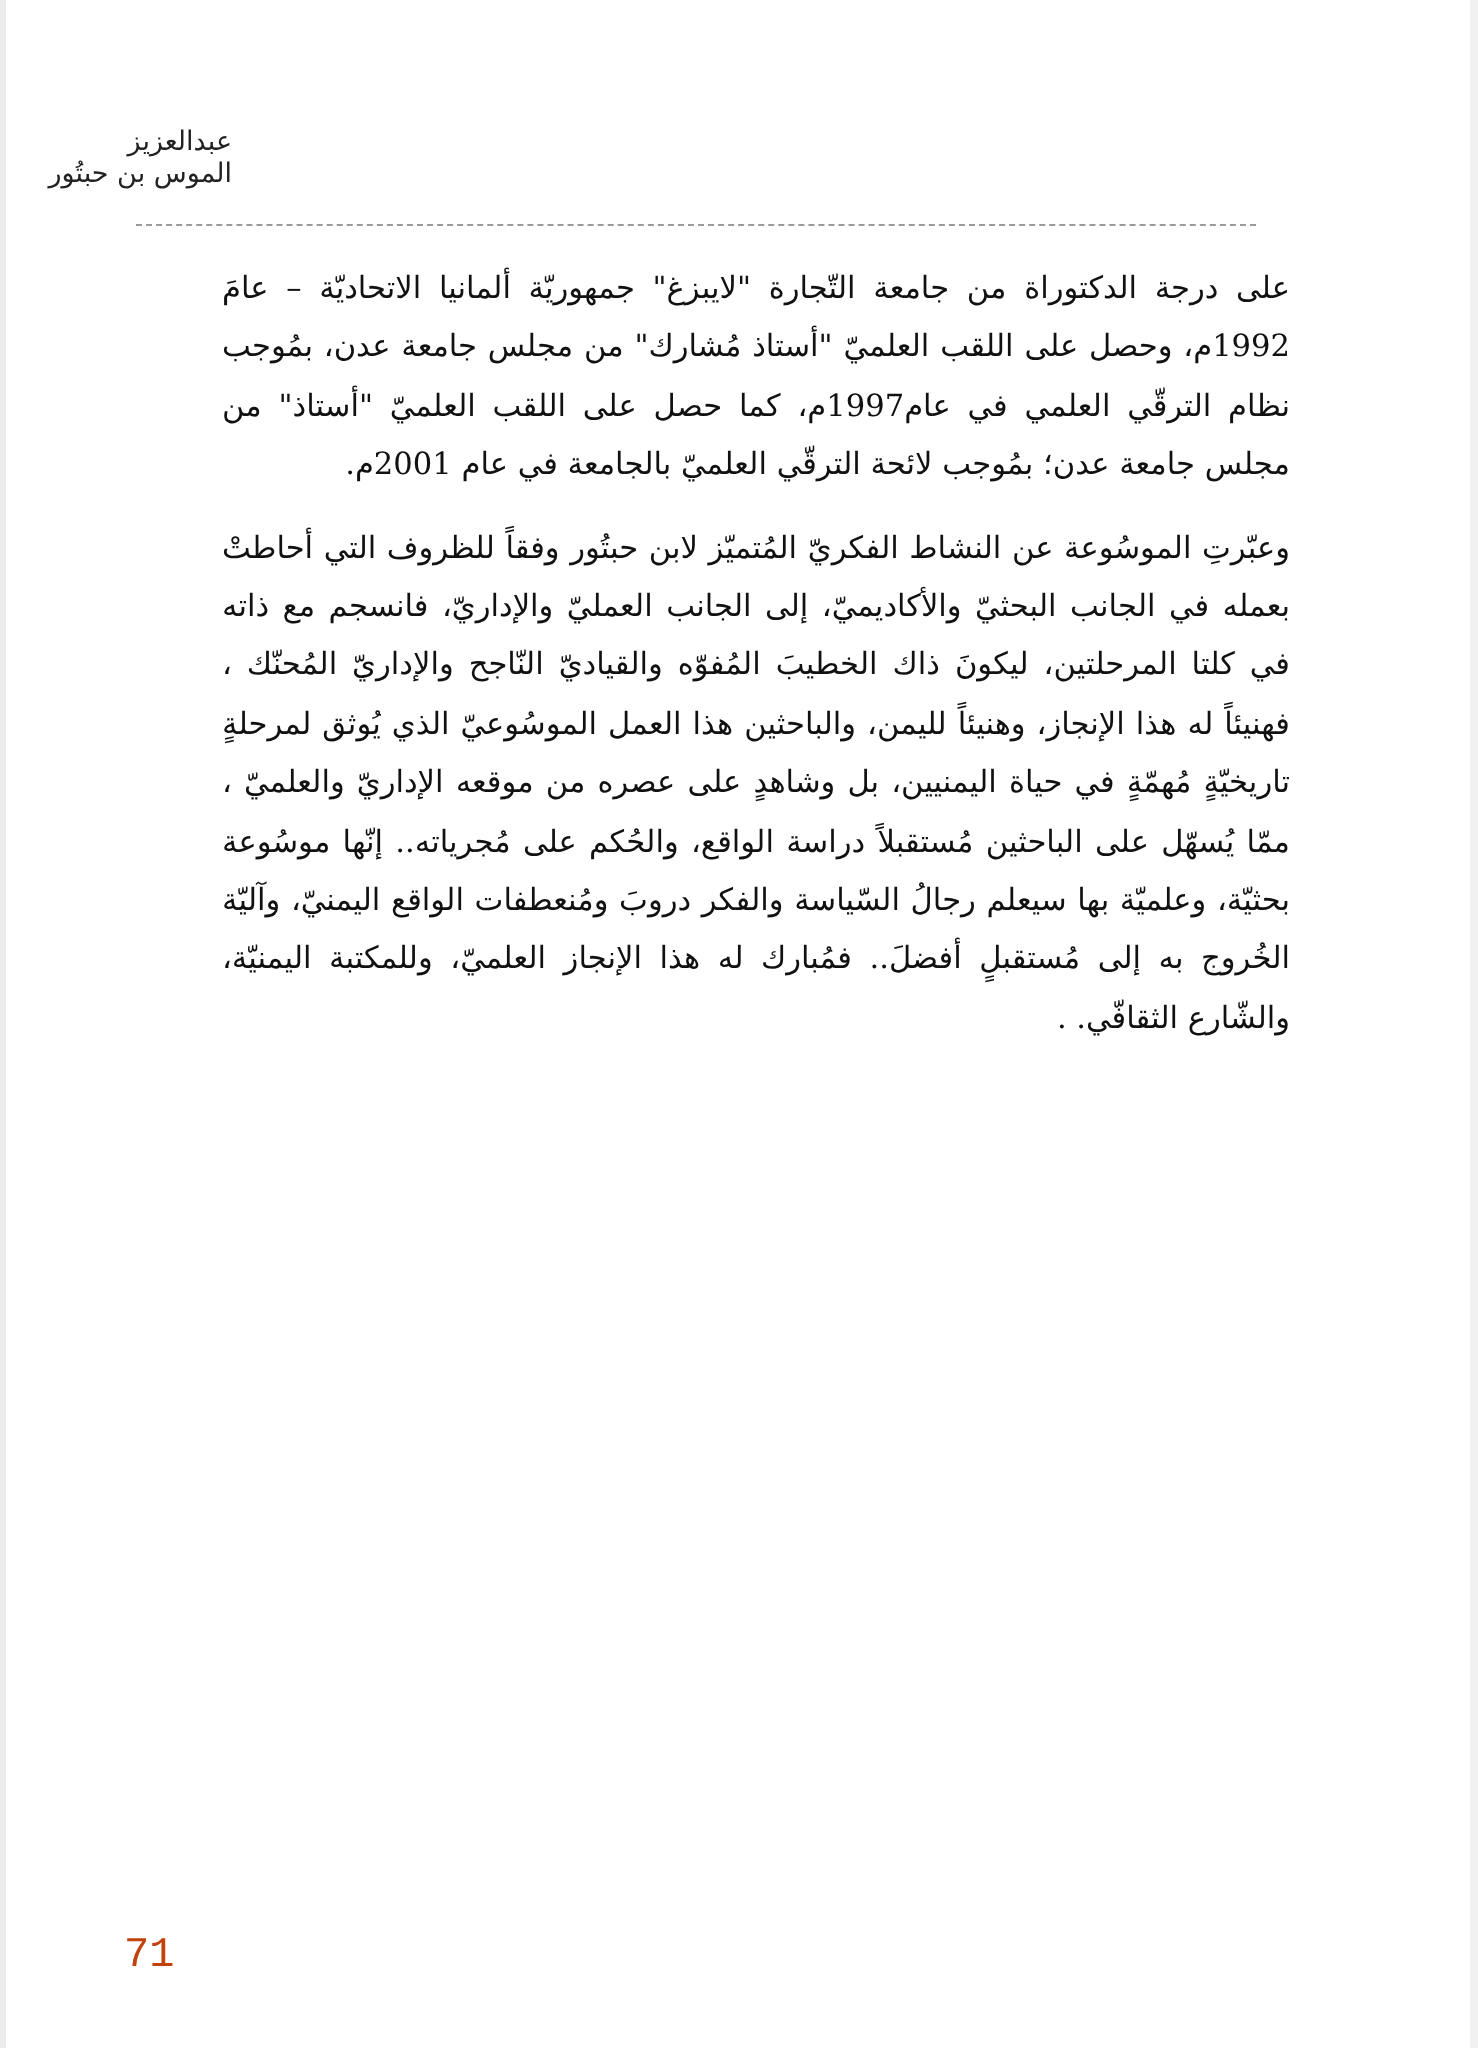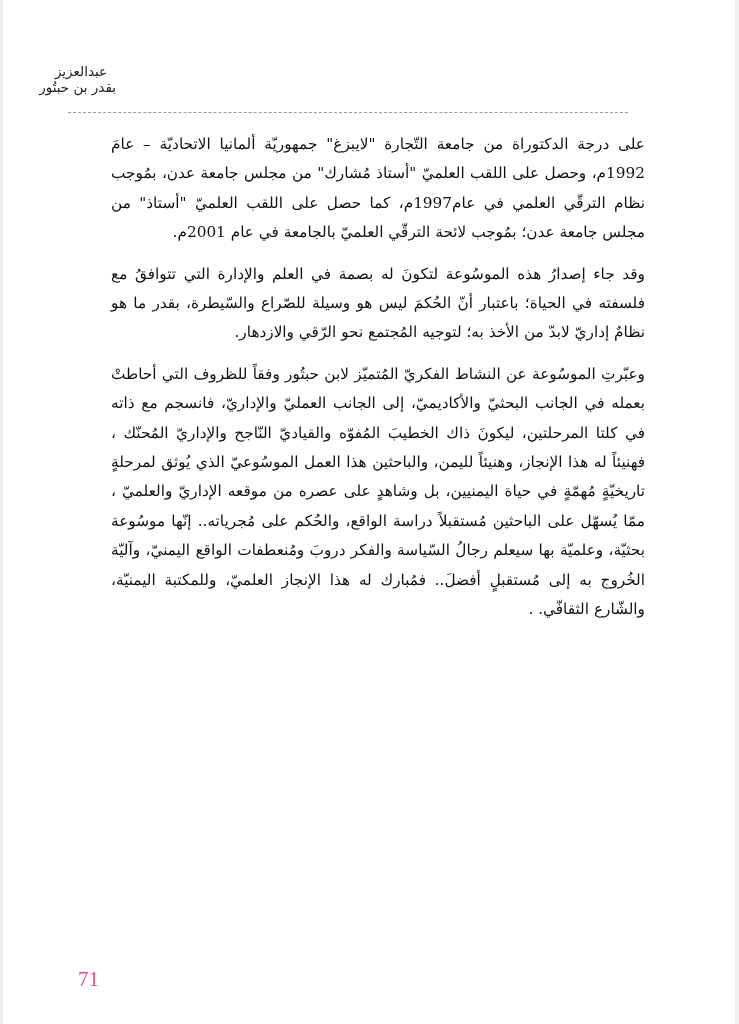--- a/index.html
+++ b/index.html
@@ -14,55 +14,54 @@
     .left-edge {
       position: absolute; left: 0; top: 0; width: 3px; height: 1024px;
       background: #ececec;
     }
     .right-edge {
       position: absolute; right: 0; top: 0; width: 4px; height: 1024px;
       background: #f0f0f0;
     }
     .running-head {
       position: absolute; left: 46px; top: 63px; width: 70px;
-      direction: rtl; text-align: center;
+      direction: rtl; text-align: right;
       font-family: "DejaVu Sans", sans-serif;
       font-size: 13.5px; line-height: 16px; color: #222;
       letter-spacing: -0.3px;
     }
     .running-head div { white-space: nowrap; }
     .separator {
       position: absolute; left: 68px; top: 112px; width: 560px; height: 0;
       border-top: 1px dashed #9a9a9a;
     }
     .body-text {
       position: absolute; left: 111px; top: 130px; width: 534px;
       direction: rtl; text-align: justify; text-align-last: right;
       font-family: "DejaVu Serif", serif;
       font-size: 15.3px; line-height: 29.4px; color: #111;
     }
     .body-text p { margin: 0 0 12px 0; }
     .page-number {
-      position: absolute; left: 78px; top: 967px;
-      font-family: Liberation Serif, serif;
-      font-size: 21px; color: #ec4899;
+      position: absolute; left: 62px; top: 967px;
+      font-family: Liberation Mono, monospace;
+      font-size: 21px; color: #c2410c;
     }
   </style>
 </head>
 <body>
 
 <div class="left-edge"></div>
 <div class="right-edge"></div>
 
 <div class="running-head">
   <div>عبدالعزيز</div>
-  <div>بقدر بن حبتُور</div>
+  <div>الموس بن حبتُور</div>
 </div>
 
 <div class="separator"></div>
 
 <div class="body-text">
   <p>على درجة الدكتوراة من جامعة التّجارة "لايبزغ" جمهوريّة ألمانيا الاتحاديّة – عامَ 1992م، وحصل على اللقب العلميّ "أستاذ مُشارك" من مجلس جامعة عدن، بمُوجب نظام الترقّي العلمي في عام1997م، كما حصل على اللقب العلميّ "أستاذ" من مجلس جامعة عدن؛ بمُوجب لائحة الترقّي العلميّ بالجامعة في عام 2001م.</p>
-  <p>وقد جاء إصدارُ هذه الموسُوعة لتكونَ له بصمة في العلم والإدارة التي تتوافقُ مع فلسفته في الحياة؛ باعتبار أنّ الحُكمَ ليس هو وسيلة للصّراع والسّيطرة، بقدر ما هو نظامٌ إداريّ لابدّ من الأخذ به؛ لتوجيه المُجتمع نحو الرّقي والازدهار.</p>
   <p>وعبّرتِ الموسُوعة عن النشاط الفكريّ المُتميّز لابن حبتُور وفقاً للظروف التي أحاطتْ بعمله في الجانب البحثيّ والأكاديميّ، إلى الجانب العمليّ والإداريّ، فانسجم مع ذاته في كلتا المرحلتين، ليكونَ ذاك الخطيبَ المُفوّه والقياديّ النّاجح والإداريّ المُحنّك ، فهنيئاً له هذا الإنجاز، وهنيئاً لليمن، والباحثين هذا العمل الموسُوعيّ الذي يُوثق لمرحلةٍ تاريخيّةٍ مُهمّةٍ في حياة اليمنيين، بل وشاهدٍ على عصره من موقعه الإداريّ والعلميّ ، ممّا يُسهّل على الباحثين مُستقبلاً دراسة الواقع، والحُكم على مُجرياته.. إنّها موسُوعة بحثيّة، وعلميّة بها سيعلم رجالُ السّياسة والفكر دروبَ ومُنعطفات الواقع اليمنيّ، وآليّة الخُروج به إلى مُستقبلٍ أفضلَ.. فمُبارك له هذا الإنجاز العلميّ، وللمكتبة اليمنيّة، والشّارع الثقافّي. .</p>
 </div>
 
 <div class="page-number">71</div>
 
 </body></html>

